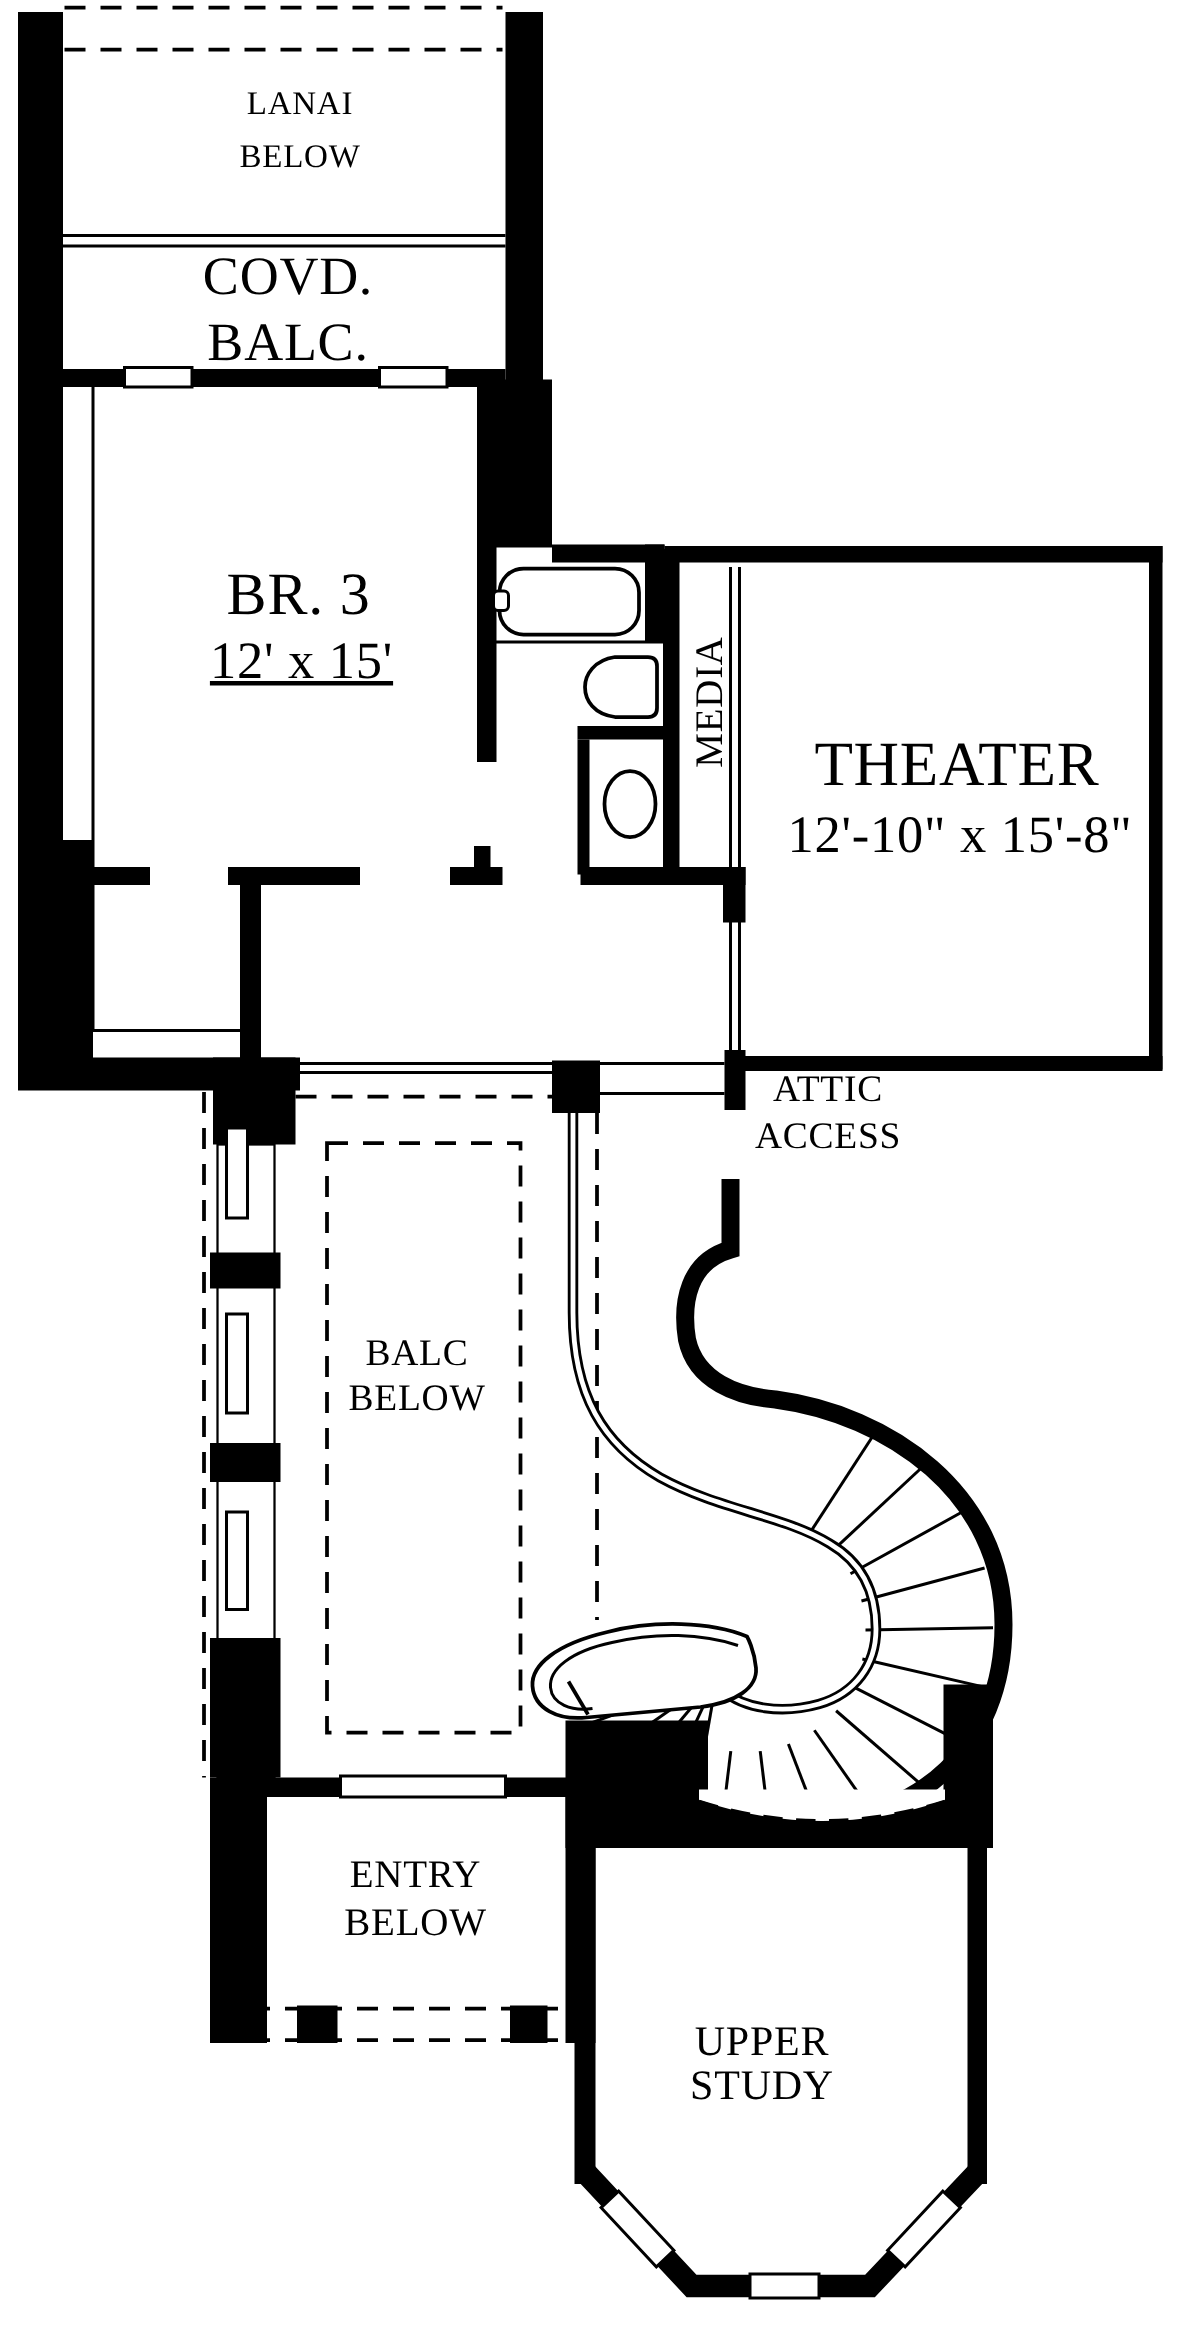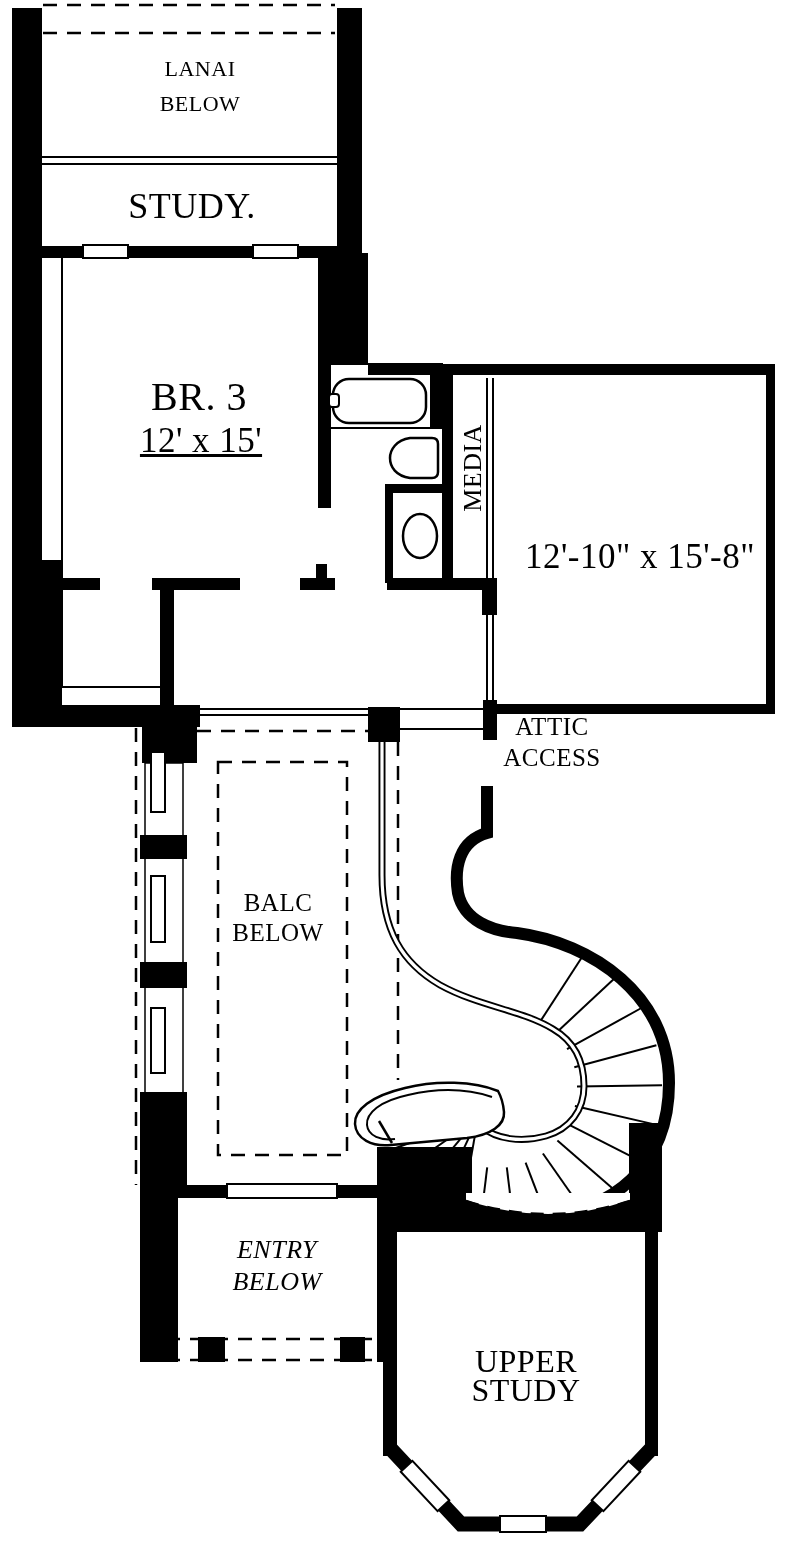--- a/index.html
+++ b/index.html
@@ -171,43 +171,45 @@
     <ellipse cx="420" cy="536" rx="17" ry="22"></ellipse>
   </g>
 </svg>
 
   <div class="label" style="left:200px;top:86px;font-size:22px;line-height:35px;">
     <div>LANAI</div>
     <div>BELOW</div>
   </div>
 
   <div class="label" style="left:192px;top:206px;font-size:36px;line-height:44px;">
-    <div>STUDY.</div>
+    <div>COVD.</div>
+    <div>BALC.</div>
   </div>
 
   <div class="label" style="left:199px;top:396px;font-size:40px;text-align:center;">BR. 3</div>
   <div class="label" style="left:201px;top:441px;font-size:35px;text-decoration:underline;">12' x 15'</div>
 
   <div class="label rot" style="left:473px;top:468px;font-size:26px;">MEDIA</div>
 
+  <div class="label" style="left:638px;top:510px;font-size:42px;">THEATER</div>
   <div class="label" style="left:640px;top:557px;font-size:35px;">12'-10" x 15'-8"</div>
 
   <div class="label" style="left:552px;top:742px;font-size:25px;line-height:31px;">
     <div>ATTIC</div>
     <div>ACCESS</div>
   </div>
 
   <div class="label" style="left:278px;top:918px;font-size:25px;line-height:30px;">
     <div>BALC</div>
     <div>BELOW</div>
   </div>
 
-  <div class="label" style="left:277px;top:1266px;font-size:26px;line-height:32px;font-style:italic;">
+  <div class="label" style="left:277px;top:1266px;font-size:26px;line-height:32px;">
     <div>ENTRY</div>
     <div>BELOW</div>
   </div>
 
-  <div class="label" style="left:526px;top:1376px;font-size:32px;line-height:29px;">
+  <div class="label" style="left:508px;top:1376px;font-size:28px;line-height:29px;">
     <div>UPPER</div>
     <div>STUDY</div>
   </div>
 
 </div>
 
 </body></html>

